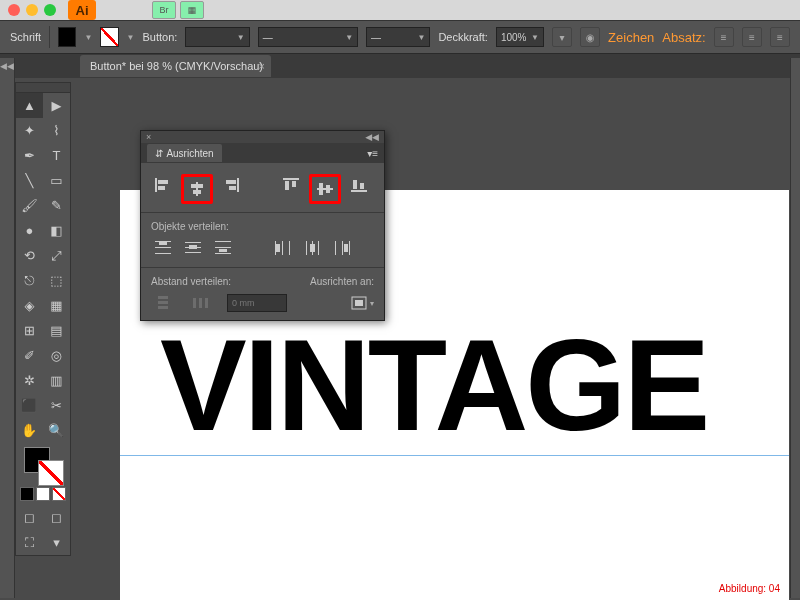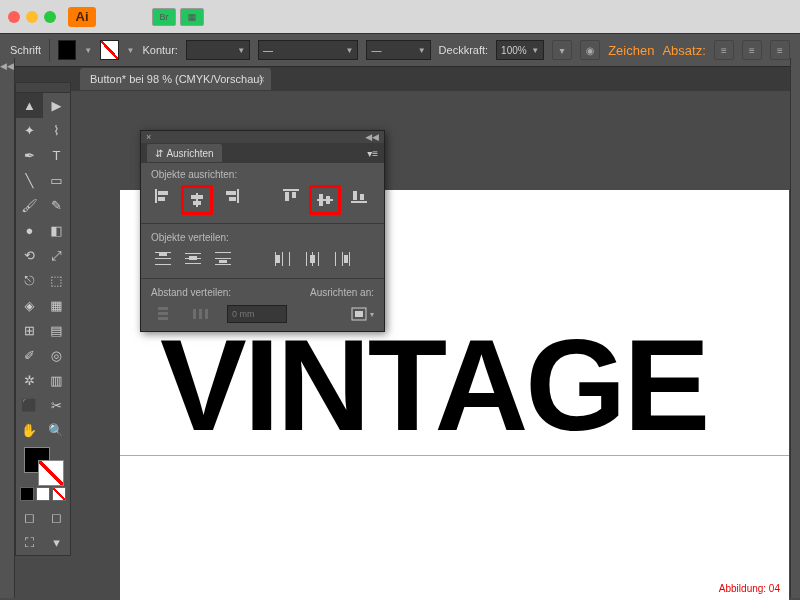--- a/index.html
+++ b/index.html
@@ -1,22 +1,22 @@
 <!DOCTYPE html>
 <html><head>
 <meta charset="utf-8">
 <style>
 *{box-sizing:border-box;margin:0;padding:0;font-family:"Helvetica Neue",Arial,sans-serif}
 body{background:#4a4a4a;width:800px;height:600px;overflow:hidden;position:relative}
-.titlebar{height:33px;background:#d8d8d8;display:flex;align-items:center;padding:0 8px;gap:6px}
+.titlebar{height:20px;background:#d8d8d8;display:flex;align-items:center;padding:0 8px;gap:6px}
 .tb-dot{width:12px;height:12px;border-radius:50%}
 .tb-red{background:#ff5f57}.tb-yel{background:#ffbd2e}.tb-grn{background:#28c840}
 .tb-grp{margin-left:50px;display:flex;gap:4px}
 .ai-logo{width:28px;height:20px;background:#ff7b00;color:#4a2500;font-weight:900;font-size:13px;display:flex;align-items:center;justify-content:center;border-radius:3px;margin-left:6px}
-.tb-btn{width:24px;height:18px;background:#22c55e;border:1px solid #999;border-radius:2px;font-size:9px;display:flex;align-items:center;justify-content:center;color:#555}
+.tb-btn{width:24px;height:18px;background:#86efac;border:1px solid #999;border-radius:2px;font-size:9px;display:flex;align-items:center;justify-content:center;color:#555}
 .ctrlbar{height:34px;background:#535353;border-top:1px solid #333;border-bottom:1px solid #2a2a2a;display:flex;align-items:center;padding:0 10px;gap:8px;color:#ccc;font-size:11px}
 .ctrl-lbl{color:#ddd}
 .ctrl-sep{width:1px;height:22px;background:#3a3a3a}
 .swatch{width:20px;height:20px;border:1px solid #222}
 .swatch.black{background:#000}
 .swatch.none{background:#fff;position:relative}
 .swatch.none:after{content:"";position:absolute;inset:0;background:linear-gradient(to top right,transparent 45%,red 45%,red 55%,transparent 55%)}
 .ctrl-input{height:20px;background:#3a3a3a;border:1px solid #222;color:#ccc;padding:0 4px;font-size:10px;display:flex;align-items:center;justify-content:space-between}
 .ctrl-input.w60{width:70px}.ctrl-input.w50{width:52px}.ctrl-input.w100{width:110px}
 .dd-arr{font-size:8px;color:#aaa}
@@ -73,21 +73,21 @@
   </div>
 </div>
 
 <div class="ctrlbar">
   <span class="ctrl-lbl">Schrift</span>
   <div class="ctrl-sep"></div>
   <div class="swatch black"></div>
   <span class="dd-arr">▼</span>
   <div class="swatch none"></div>
   <span class="dd-arr">▼</span>
-  <span class="ctrl-lbl">Kontur:</span>
+  <span class="ctrl-lbl">Button:</span>
   <div class="ctrl-input w60">
       <span></span>
       <span class="dd-arr">▼</span>
     </div>
   <div class="ctrl-input w100">
       <span>—</span>
       <span class="dd-arr">▼</span>
     </div>
   <div class="ctrl-input w60">
       <span>—</span>
@@ -172,21 +172,20 @@
       <span>◀◀</span>
     </div>
   <div class="panel-tabs">
     <div class="panel-tab">
         <span style="margin-right:3px">⇵</span>
         <span>Ausrichten</span>
       </div>
     <span class="panel-menu">▾≡</span>
   </div>
   <div class="panel-sec">
-    <div>Objekte ausrichten:</div>
     <div class="align-row">
       <div class="align-grp">
         <div class="align-btn">
             <svg viewBox="0 0 18 16">
               <rect x="1" y="1" width="2" height="14" fill="#ccc"></rect>
               <rect x="4" y="3" width="10" height="4" fill="#ccc"></rect>
               <rect x="4" y="9" width="7" height="4" fill="#ccc"></rect>
             </svg>
           </div>
         <div class="redbox">

